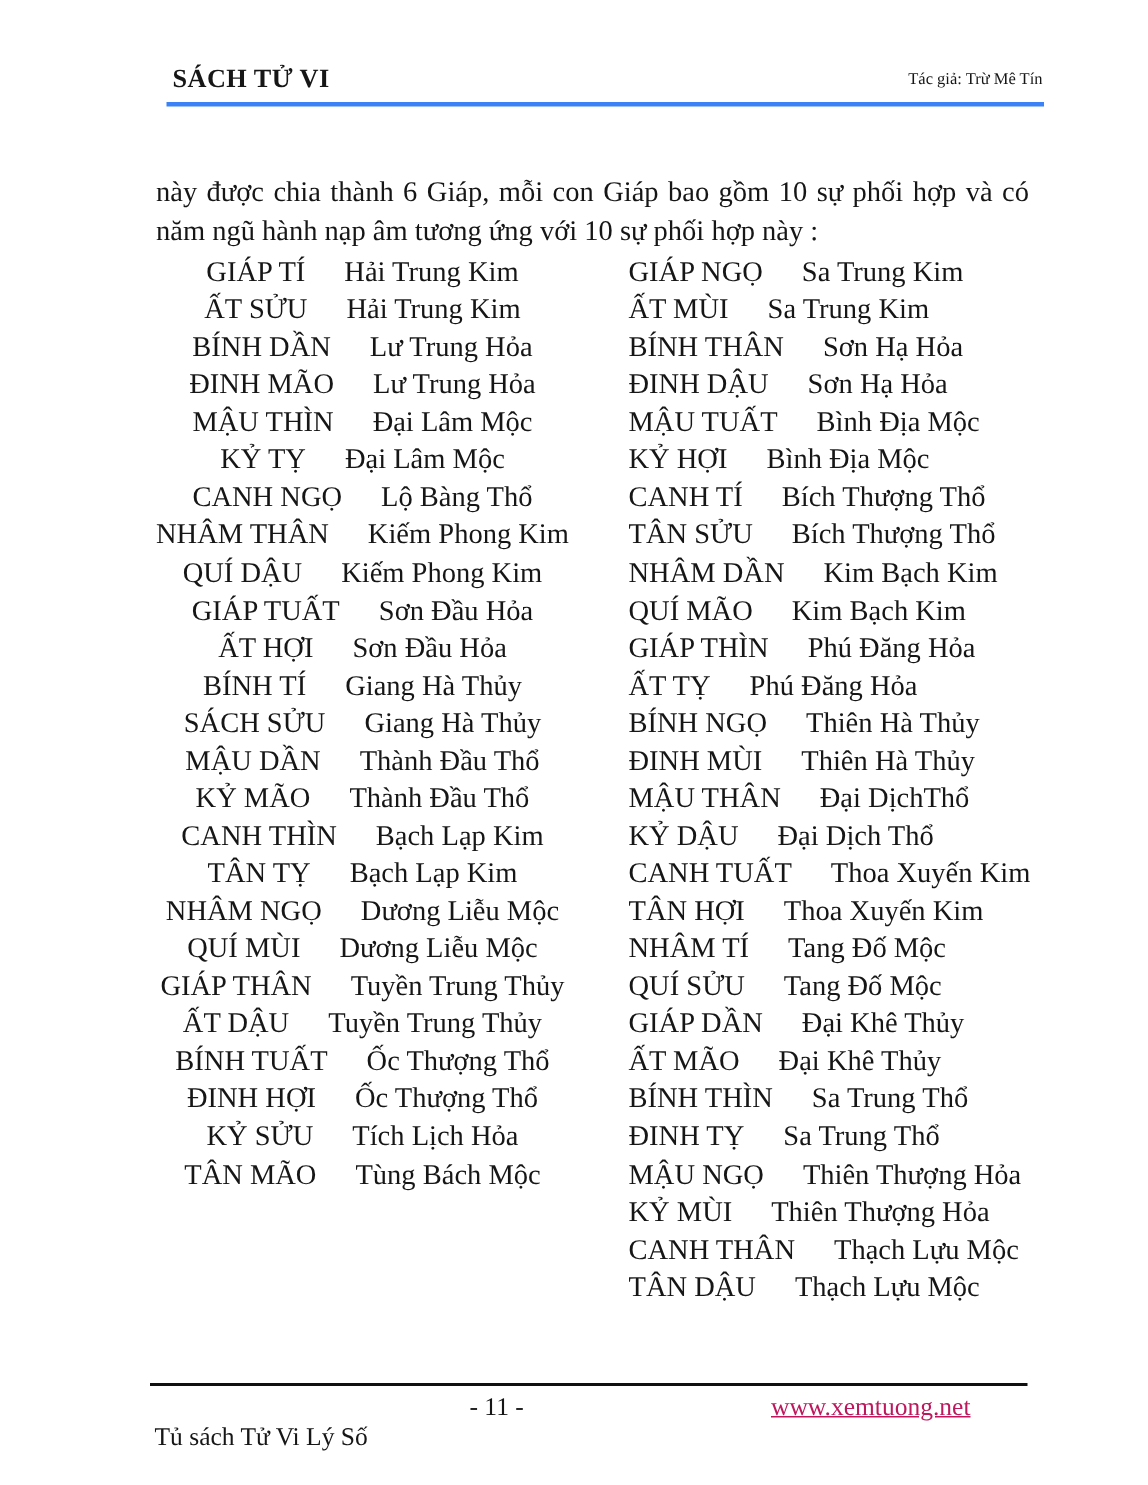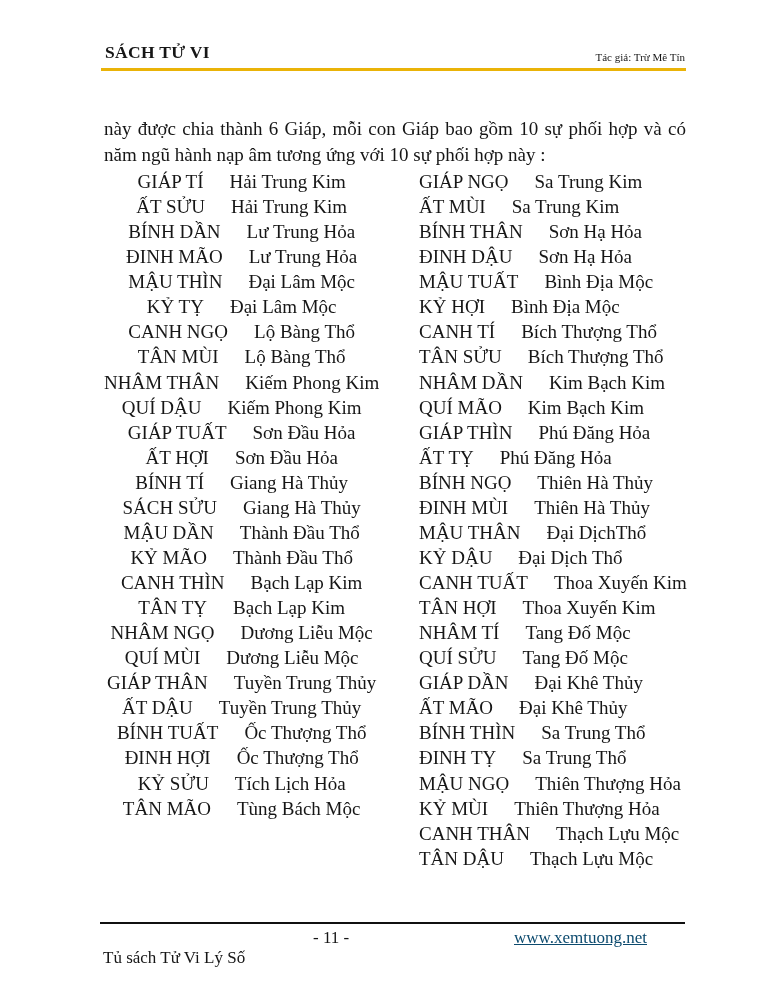--- a/index.html
+++ b/index.html
@@ -9,26 +9,26 @@
     background: #ffffff;
     color: #161616;
     font-family: "Liberation Serif", "DejaVu Serif", serif;
     position: relative;
     overflow: hidden;
   }
 
   
   .header {
     position: absolute;
-    left: 101px; top: 42px;
+    left: 111px; top: 42px;
     width: 585px;
     display: flex;
     justify-content: space-between;
-    align-items: flex-end;
-    border-bottom: 3px solid #eab308;
+    align-items: center;
+    border-bottom: 3px solid #3b82f6;
     padding: 0 1px 5px 4px;
   }
   .header .book-title {
     font-weight: bold;
     font-size: 17.5px;
     letter-spacing: 0.3px;
   }
   .header .author {
     font-size: 11px;
   }
@@ -63,21 +63,21 @@
     position: absolute;
     left: 100px; top: 922px;
     width: 585px; height: 32px;
     border-top: 2.5px solid #101010;
     font-size: 17px;
   }
   .footer .series  { position: absolute; left: 3px;  top: 4px; margin-top: 20px; }
   .footer .pageno  { position: absolute; left: 213px; top: 4px; }
   .footer .site {
     position: absolute; right: 38px; top: 4px;
-    color: #0c4a6e;
+    color: #be185d;
     text-decoration: underline;
     cursor: pointer;
   }
 </style>
 </head>
 <body>
 
 <div class="header">
   <span class="book-title">SÁCH TỬ VI</span>
   <span class="author">Tác giả: Trừ Mê Tín</span>
@@ -86,21 +86,20 @@
 <p class="intro">này được chia thành 6 Giáp, mỗi con Giáp bao gồm 10 sự phối hợp và có năm ngũ hành nạp âm tương ứng với 10 sự phối hợp này :</p>
 
 <div class="col col-left">
     <div class="row"><span class="canchi">GIÁP TÍ</span><span class="napam">Hải Trung Kim</span></div>
     <div class="row"><span class="canchi">ẤT SỬU</span><span class="napam">Hải Trung Kim</span></div>
     <div class="row"><span class="canchi">BÍNH DẦN</span><span class="napam">Lư Trung Hỏa</span></div>
     <div class="row"><span class="canchi">ĐINH MÃO</span><span class="napam">Lư Trung Hỏa</span></div>
     <div class="row"><span class="canchi">MẬU THÌN</span><span class="napam">Đại Lâm Mộc</span></div>
     <div class="row"><span class="canchi">KỶ TỴ</span><span class="napam">Đại Lâm Mộc</span></div>
     <div class="row"><span class="canchi">CANH NGỌ</span><span class="napam">Lộ Bàng Thổ</span></div>
-    <div class="row"><span class="canchi">TÂN MÙI</span><span class="napam">Lộ Bàng Thổ</span></div>
     <div class="row"><span class="canchi">NHÂM THÂN</span><span class="napam">Kiếm Phong Kim</span></div>
     <div class="row"><span class="canchi">QUÍ DẬU</span><span class="napam">Kiếm Phong Kim</span></div>
     <div class="row"><span class="canchi">GIÁP TUẤT</span><span class="napam">Sơn Đầu Hỏa</span></div>
     <div class="row"><span class="canchi">ẤT HỢI</span><span class="napam">Sơn Đầu Hỏa</span></div>
     <div class="row"><span class="canchi">BÍNH TÍ</span><span class="napam">Giang Hà Thủy</span></div>
     <div class="row"><span class="canchi">SÁCH SỬU</span><span class="napam">Giang Hà Thủy</span></div>
     <div class="row"><span class="canchi">MẬU DẦN</span><span class="napam">Thành Đầu Thổ</span></div>
     <div class="row"><span class="canchi">KỶ MÃO</span><span class="napam">Thành Đầu Thổ</span></div>
     <div class="row"><span class="canchi">CANH THÌN</span><span class="napam">Bạch Lạp Kim</span></div>
     <div class="row"><span class="canchi">TÂN TỴ</span><span class="napam">Bạch Lạp Kim</span></div>

